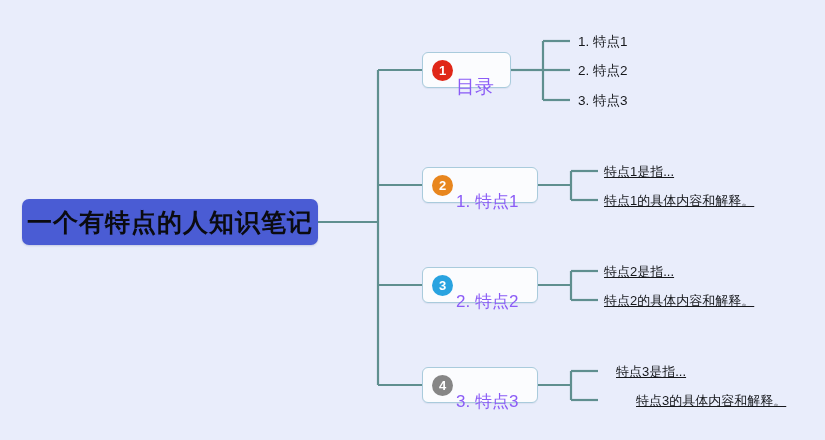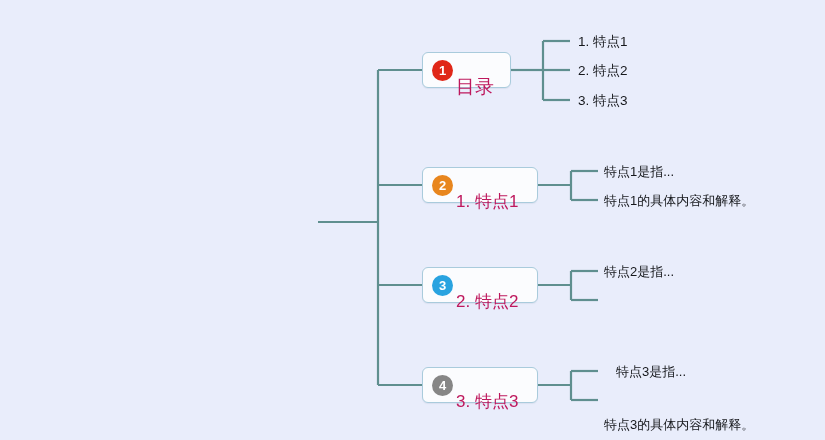--- a/index.html
+++ b/index.html
@@ -78,38 +78,38 @@
     line-height: 1;
     margin-right: 3px;
   }
   .badge-red    { background: #e02718; }
   .badge-orange { background: #e8861e; }
   .badge-blue   { background: #29a3e0; }
   .badge-gray   { background: #868686; }
 
   .branch-label {
     font-size: 17px;
-    color: #be185d;
+    color: #8b5cf6;
     white-space: nowrap;
     line-height: 1;
     margin-top: 32px;
   }
   .branch-label.big {
     font-size: 19px;
   }
 
   
   .leaf {
     position: absolute;
     font-size: 13.5px;
     color: #16181c;
     white-space: nowrap;
     line-height: 1;
   }
-  .leaf.sm { font-size: 13px; }
+  .leaf.sm { font-size: 13px; text-decoration: underline; }
 </style>
 </head>
 <body>
 
 <div id="canvas">
 
   <svg id="connectors" viewBox="0 0 825 440" width="825" height="440" xmlns="http://www.w3.org/2000/svg">
     <g stroke="#5f8f8f" stroke-width="2.2" fill="none" stroke-linecap="butt">
 
       <path d="M318,222 L378,222"></path>
@@ -137,20 +137,23 @@
       <path d="M571,271 L598,271"></path>
       <path d="M571,300 L598,300"></path>
 
       <path d="M538,385 L571,385"></path>
       <path d="M571,371 L571,400"></path>
       <path d="M571,371 L598,371"></path>
       <path d="M571,400 L598,400"></path>
     </g>
   </svg>
 
+  <div class="root-node">
+    <span class="root-label">一个有特点的人知识笔记</span>
+  </div>
 
   <div class="branch-node" style="left:422px; top:52px; width:89px;">
     <span class="badge badge-red">1</span>
     <span class="branch-label big">目录</span>
   </div>
   <div class="leaf" style="left:578px; top:35px;">1. 特点1</div>
   <div class="leaf" style="left:578px; top:64px;">2. 特点2</div>
   <div class="leaf" style="left:578px; top:94px;">3. 特点3</div>
 
   <div class="branch-node" style="left:422px; top:167px; width:116px;">
@@ -158,21 +161,22 @@
     <span class="branch-label">1. 特点1</span>
   </div>
   <div class="leaf sm" style="left:604px; top:165px;">特点1是指...</div>
   <div class="leaf sm" style="left:604px; top:194px;text-align:right;">特点1的具体内容和解释。</div>
 
   <div class="branch-node" style="left:422px; top:267px; width:116px;">
     <span class="badge badge-blue">3</span>
     <span class="branch-label">2. 特点2</span>
   </div>
   <div class="leaf sm" style="left:604px; top:265px;">特点2是指...</div>
+  <div class="leaf sm" style="left:604px; top:294px;">特点2的具体内容和解释。</div>
 
   <div class="branch-node" style="left:422px; top:367px; width:116px;">
     <span class="badge badge-gray">4</span>
     <span class="branch-label">3. 特点3</span>
   </div>
   <div class="leaf sm" style="left:604px; top:365px;padding-left:12px;">特点3是指...</div>
-  <div class="leaf sm" style="left:604px; top:394px;margin-top:24px;">特点3的具体内容和解释。</div>
+  <div class="leaf sm" style="left:636px; top:394px;">特点3的具体内容和解释。</div>
 
 </div>
 
 </body></html>

